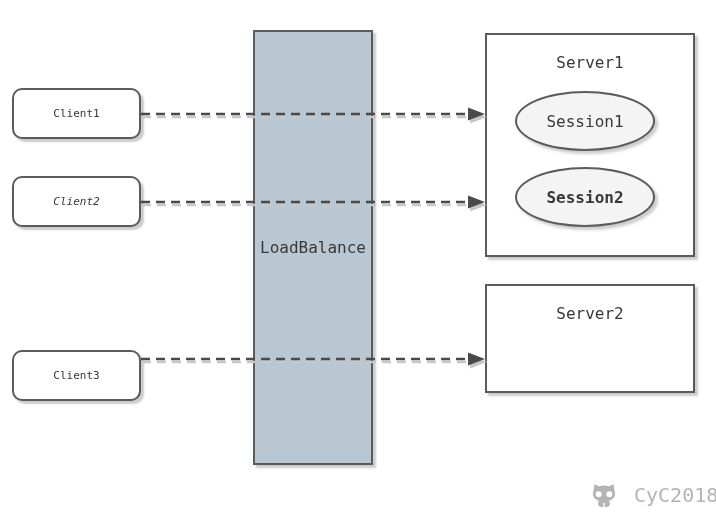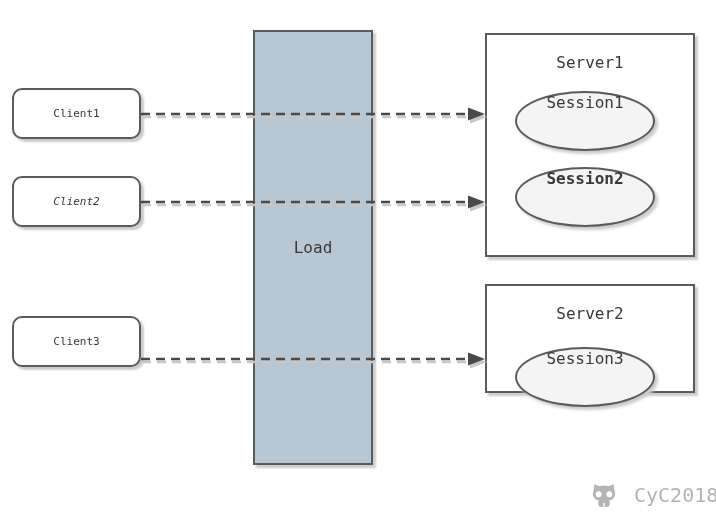--- a/index.html
+++ b/index.html
@@ -12,21 +12,21 @@
 
   .client {
     left:12px; width:129px; height:51px;
     background:#ffffff; border:2px solid #5b5b5b; border-radius:10px;
     box-shadow:3px 3px 2px #cccccc;
     display:flex; align-items:center; justify-content:center;
     font-size:11px;
   }
   .client-1 { top:88px; }
   .client-2 { top:176px;font-style:italic; }
-  .client-3 { top:316px; }
+  .client-3 { top:350px; }
 
   .lb {
     left:253px; top:30px; width:120px; height:435px;
     background:#b9c7d3; border:2px solid #5b5b5b;
     box-shadow:3px 3px 2px #cccccc;
     display:flex; flex-direction:row; align-items:center; justify-content:center;
     font-size:16px; line-height:26px; text-align:left;
   }
 
   .server {
@@ -37,21 +37,21 @@
   .server-1 { top:33px; height:224px; }
   .server-2 { top:284px; height:109px; }
   .server-title {
     text-align:center; padding-top:18px; font-size:16px; color:#383838;
   }
 
   .session {
     position:absolute; left:28px; width:140px; height:60px;
     background:#f4f4f4; border:2px solid #5b5b5b; border-radius:50%;
     box-shadow:3px 3px 3px #cccccc;
-    display:flex; align-items:flex-start; justify-content:center;
+    display:flex; align-items:center; justify-content:center;
     font-size:16px; color:#383838; box-sizing:border-box;
   }
   .session-a { top:56px; }
   .session-b { top:132px;font-weight:bold; }
   .session-c { top:61px; }
 
   .arrows { position:absolute; left:0; top:0; pointer-events:none; }
 
   .watermark {
     position:absolute; left:590px; top:482px;
@@ -70,37 +70,35 @@
   </div>
   <div class="node client client-2">
     <span>Client2</span>
   </div>
   <div class="node client client-3">
     <span>Client3</span>
   </div>
 
   <div class="node lb">
     <span>Load</span>
+    <span>Balance</span>
   </div>
 
   <div class="node server server-1">
     <div class="server-title">Server1</div>
     <div class="session session-a">
       <span>Session1</span>
     </div>
     <div class="session session-b">
       <span>Session2</span>
     </div>
   </div>
 
   <div class="node server server-2">
     <div class="server-title">Server2</div>
-    <div class="session session-c">
-      <span>Session3</span>
-    </div>
   </div>
 
   <svg class="arrows" width="716" height="520">
 
     <g>
       <line x1="142" y1="117" x2="467" y2="117" stroke="#c8c8c8" stroke-width="2.5" stroke-dasharray="9 6"></line>
       <line x1="141" y1="114" x2="468" y2="114" stroke="#4a4a4a" stroke-width="2.5" stroke-dasharray="9 6"></line>
       <polygon points="487,117 470,110.5 470,123.5" fill="#c8c8c8"></polygon>
       <polygon points="485,114 468,107.5 468,120.5" fill="#4a4a4a"></polygon>
     </g>

